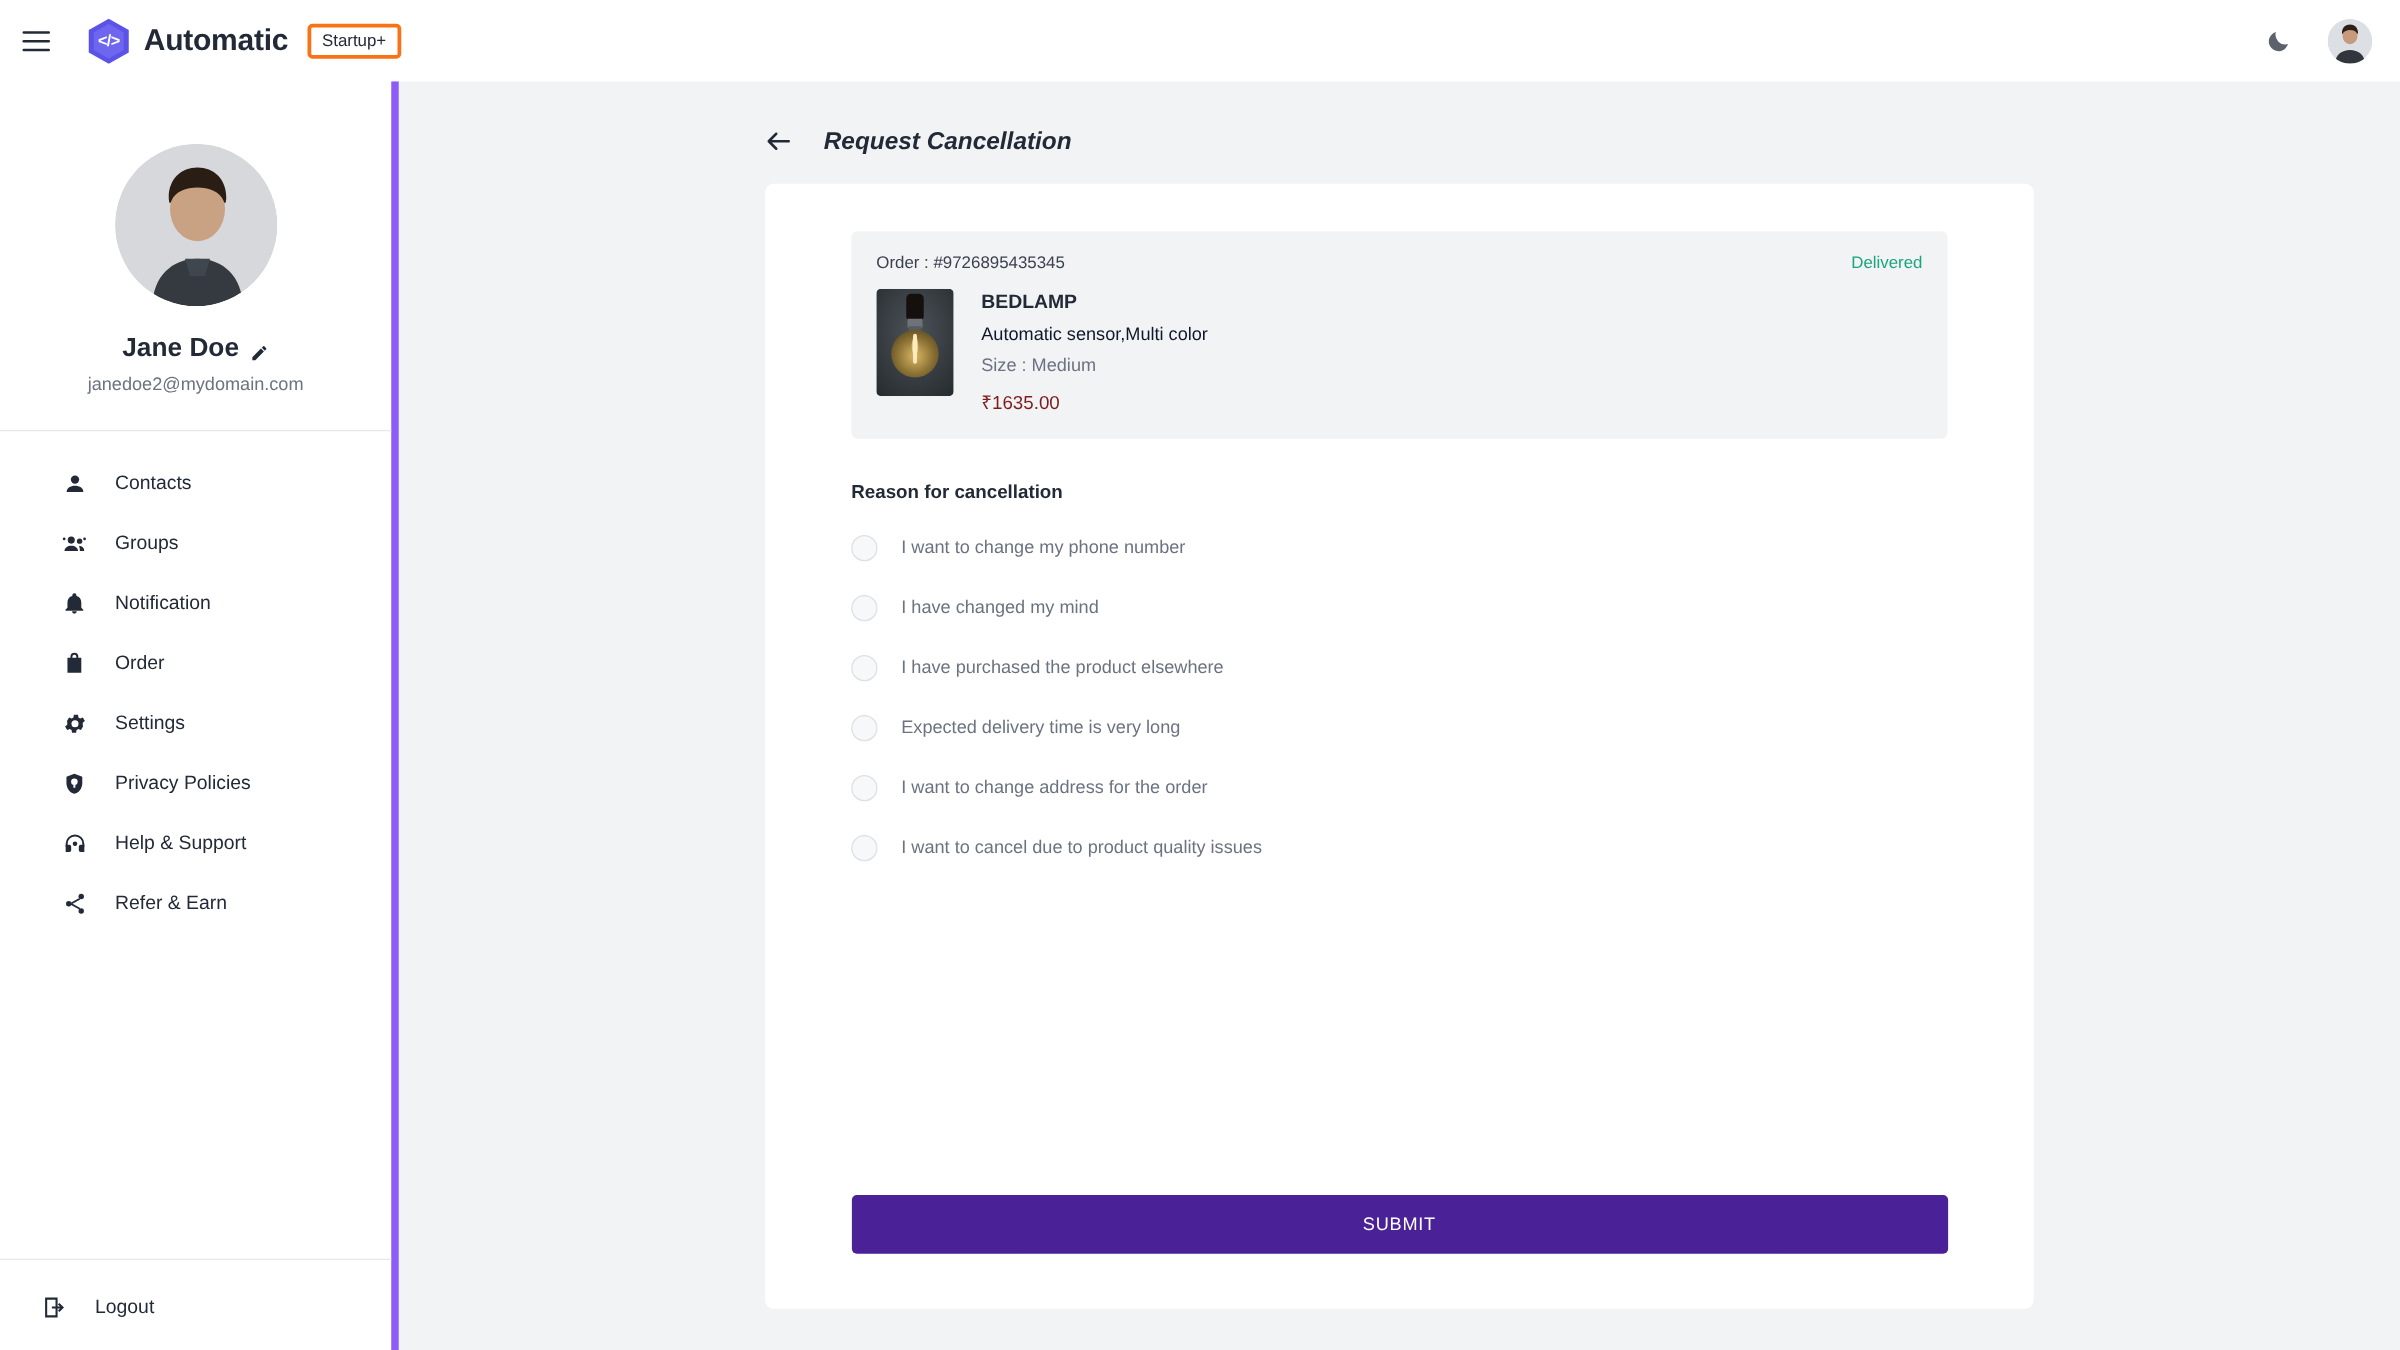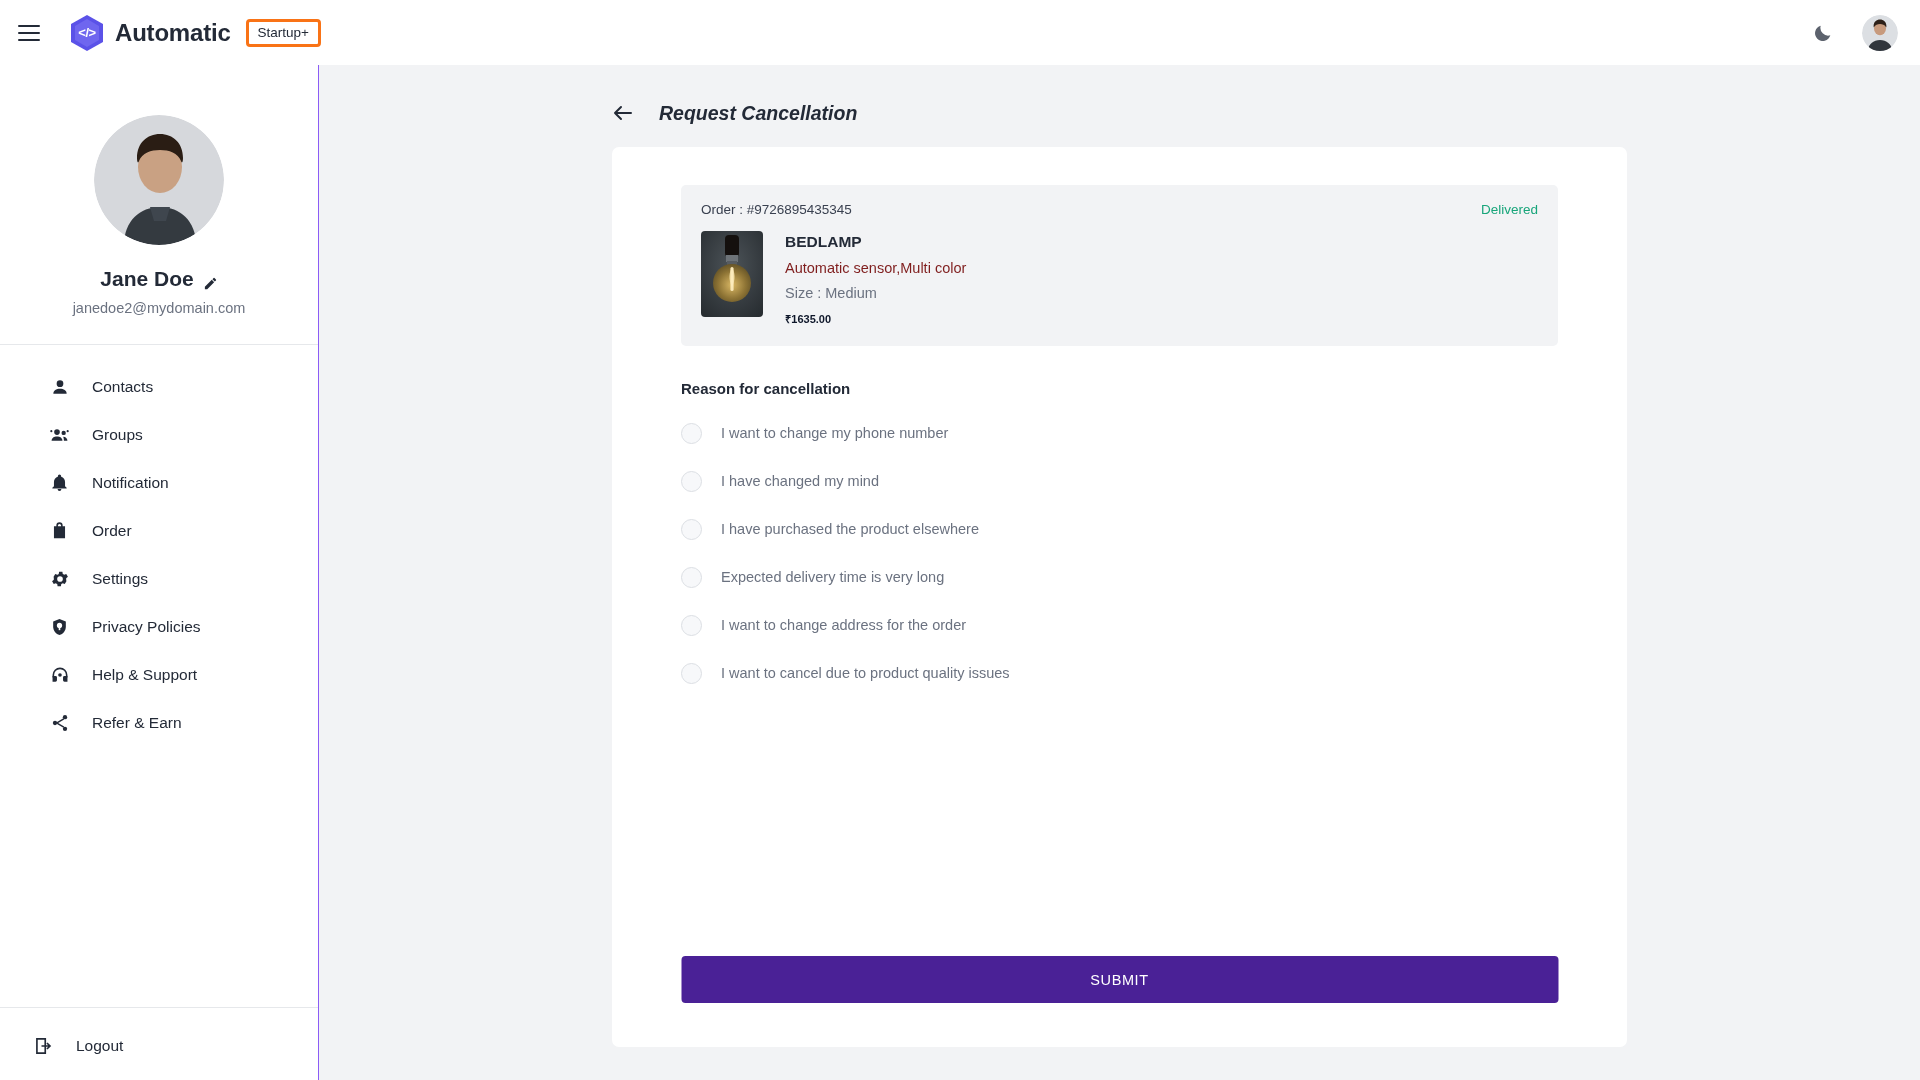--- a/index.html
+++ b/index.html
@@ -50,21 +50,21 @@
   .topavatar {
     width: 36px; height: 36px; border-radius: 50%;
     overflow: hidden; cursor: pointer; position: relative;
   }
 
   
   .sidebar {
     position: absolute; top: 65px; left: 0;
     width: 319px; height: 1015px;
     background: #ffffff;
-    border-right: 1px solid #8b5cf6;
+    border-right: 6px solid #8b5cf6;
     z-index: 10;
   }
   .profile { padding-top: 50px; text-align: center; }
   .avatar-big {
     width: 130px; height: 130px; border-radius: 50%;
     margin: 0 auto; overflow: hidden; position: relative;
   }
   .pname {
     margin-top: 22px; font-size: 21px; font-weight: bold; color: #232a37;
     display: flex; align-items: center; justify-content: center; gap: 9px;
@@ -118,23 +118,23 @@
   .ordernum { font-size: 13.5px; color: #3a4150; }
   .badge { margin-left: auto; font-size: 13.5px; color: #18a57a; }
 
   .prodrow { display: flex; margin-top: 14px; gap: 22px; }
   .thumb {
     width: 62px; height: 86px; border-radius: 4px; overflow: hidden;
     flex: 0 0 62px; position: relative;
   }
   .prodinfo { padding-top: 2px; }
   .prodname { font-size: 15.5px; font-weight: bold; color: #232a37; }
-  .proddesc { font-size: 14.5px; color: #7f1d1d; margin-top: 9px; text-align: right; }
+  .proddesc { font-size: 14.5px; color: #0f172a; margin-top: 9px; text-align: right; }
   .prodsize { font-size: 14.5px; color: #6b7280; margin-top: 9px; }
-  .prodprice { font-size: 11px; font-weight: bold; color: #0f172a; margin-top: 10px; }
+  .prodprice { font-size: 15px; font-weight: normal; color: #7f1d1d; margin-top: 10px; }
 
   
   .reasonhead {
     width: 877px; margin: 34px auto 0;
     font-size: 15px; font-weight: bold; color: #232a37;
   }
   .reasonlist { width: 877px; margin: 0 auto; padding-top: 12px; }
   .reasonitem {
     display: flex; align-items: center; gap: 19px;
     height: 48px; cursor: pointer;

